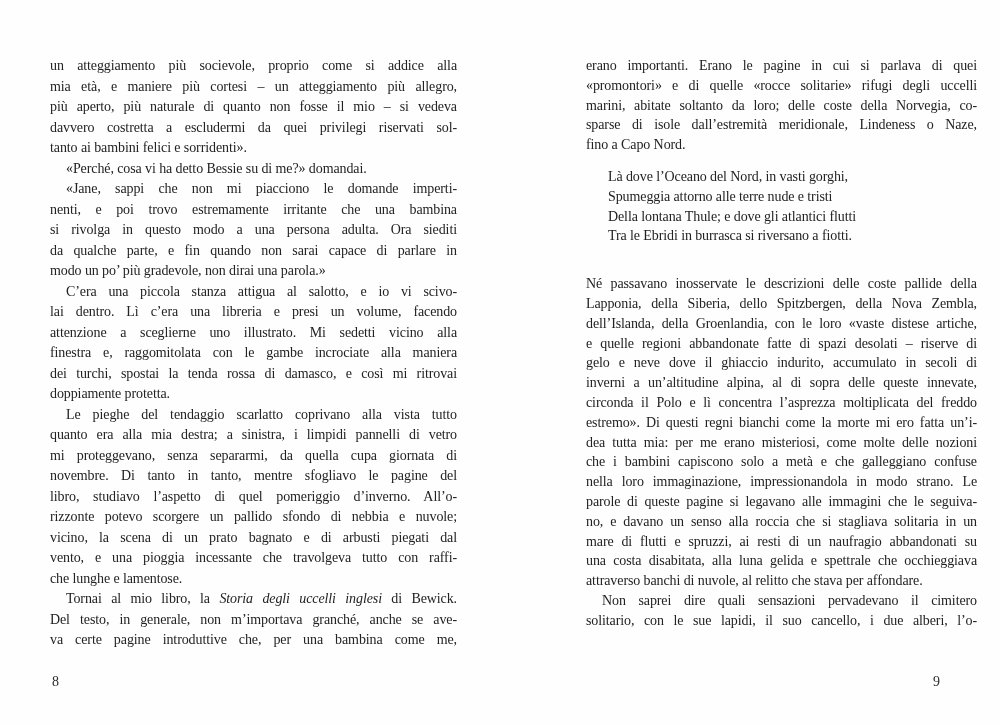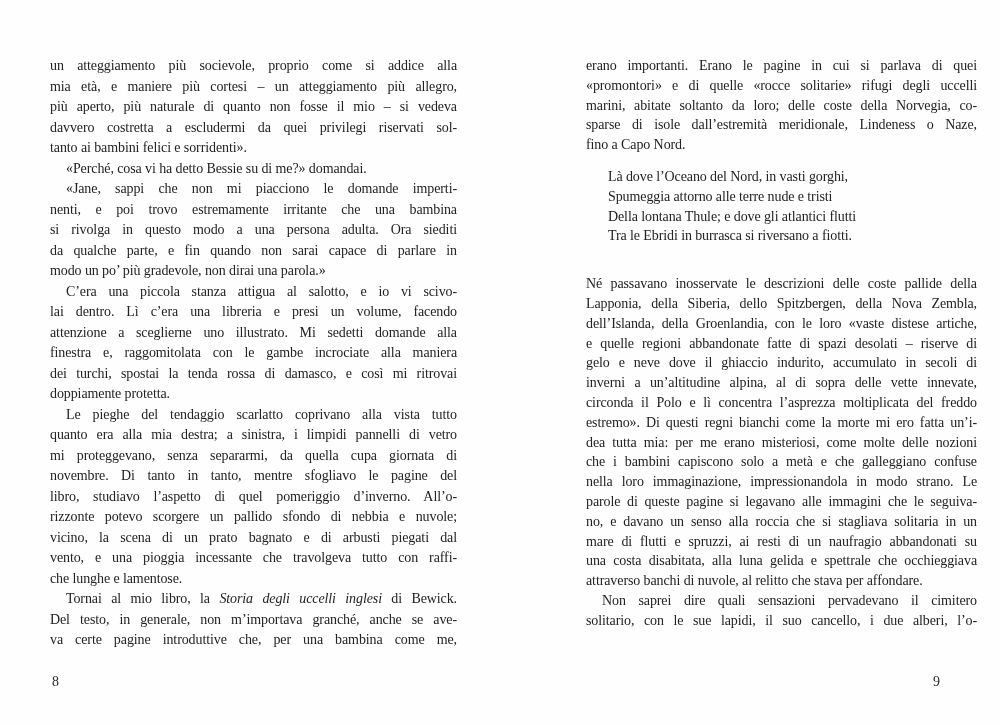--- a/index.html
+++ b/index.html
@@ -86,21 +86,21 @@
         <div class="block paragraph">
           <div class="line indent">«Jane, sappi che non mi piacciono le domande imperti-</div>
           <div class="line">nenti, e poi trovo estremamente irritante che una bambina</div>
           <div class="line">si rivolga in questo modo a una persona adulta. Ora siediti</div>
           <div class="line">da qualche parte, e fin quando non sarai capace di parlare in</div>
           <div class="line no-just">modo un po’ più gradevole, non dirai una parola.»</div>
         </div>
         <div class="block paragraph">
           <div class="line indent">C’era una piccola stanza attigua al salotto, e io vi scivo-</div>
           <div class="line">lai dentro. Lì c’era una libreria e presi un volume, facendo</div>
-          <div class="line">attenzione a sceglierne uno illustrato. Mi sedetti domande alla</div>
+          <div class="line">attenzione a sceglierne uno illustrato. Mi sedetti vicino alla</div>
           <div class="line">finestra e, raggomitolata con le gambe incrociate alla maniera</div>
           <div class="line">dei turchi, spostai la tenda rossa di damasco, e così mi ritrovai</div>
           <div class="line no-just">doppiamente protetta.</div>
         </div>
         <div class="block paragraph">
           <div class="line indent">Le pieghe del tendaggio scarlatto coprivano alla vista tutto</div>
           <div class="line">quanto era alla mia destra; a sinistra, i limpidi pannelli di vetro</div>
           <div class="line">mi proteggevano, senza separarmi, da quella cupa giornata di</div>
           <div class="line">novembre. Di tanto in tanto, mentre sfogliavo le pagine del</div>
           <div class="line">libro, studiavo l’aspetto di quel pomeriggio d’inverno. All’o-</div>
@@ -132,21 +132,21 @@
           <div class="line">Spumeggia attorno alle terre nude e tristi</div>
           <div class="line">Della lontana Thule; e dove gli atlantici flutti</div>
           <div class="line no-just">Tra le Ebridi in burrasca si riversano a fiotti.</div>
         </div>
         <div class="block paragraph">
           <div class="line">Né passavano inosservate le descrizioni delle coste pallide della</div>
           <div class="line">Lapponia, della Siberia, dello Spitzbergen, della Nova Zembla,</div>
           <div class="line">dell’Islanda, della Groenlandia, con le loro «vaste distese artiche,</div>
           <div class="line">e quelle regioni abbandonate fatte di spazi desolati – riserve di</div>
           <div class="line">gelo e neve dove il ghiaccio indurito, accumulato in secoli di</div>
-          <div class="line">inverni a un’altitudine alpina, al di sopra delle vette innevate,</div>
+          <div class="line">inverni a un’altitudine alpina, al di sopra delle queste innevate,</div>
           <div class="line">circonda il Polo e lì concentra l’asprezza moltiplicata del freddo</div>
           <div class="line">estremo». Di questi regni bianchi come la morte mi ero fatta un’i-</div>
           <div class="line">dea tutta mia: per me erano misteriosi, come molte delle nozioni</div>
           <div class="line">che i bambini capiscono solo a metà e che galleggiano confuse</div>
           <div class="line">nella loro immaginazione, impressionandola in modo strano. Le</div>
           <div class="line">parole di queste pagine si legavano alle immagini che le seguiva-</div>
           <div class="line">no, e davano un senso alla roccia che si stagliava solitaria in un</div>
           <div class="line">mare di flutti e spruzzi, ai resti di un naufragio abbandonati su</div>
           <div class="line">una costa disabitata, alla luna gelida e spettrale che occhieggiava</div>
           <div class="line no-just">attraverso banchi di nuvole, al relitto che stava per affondare.</div>

